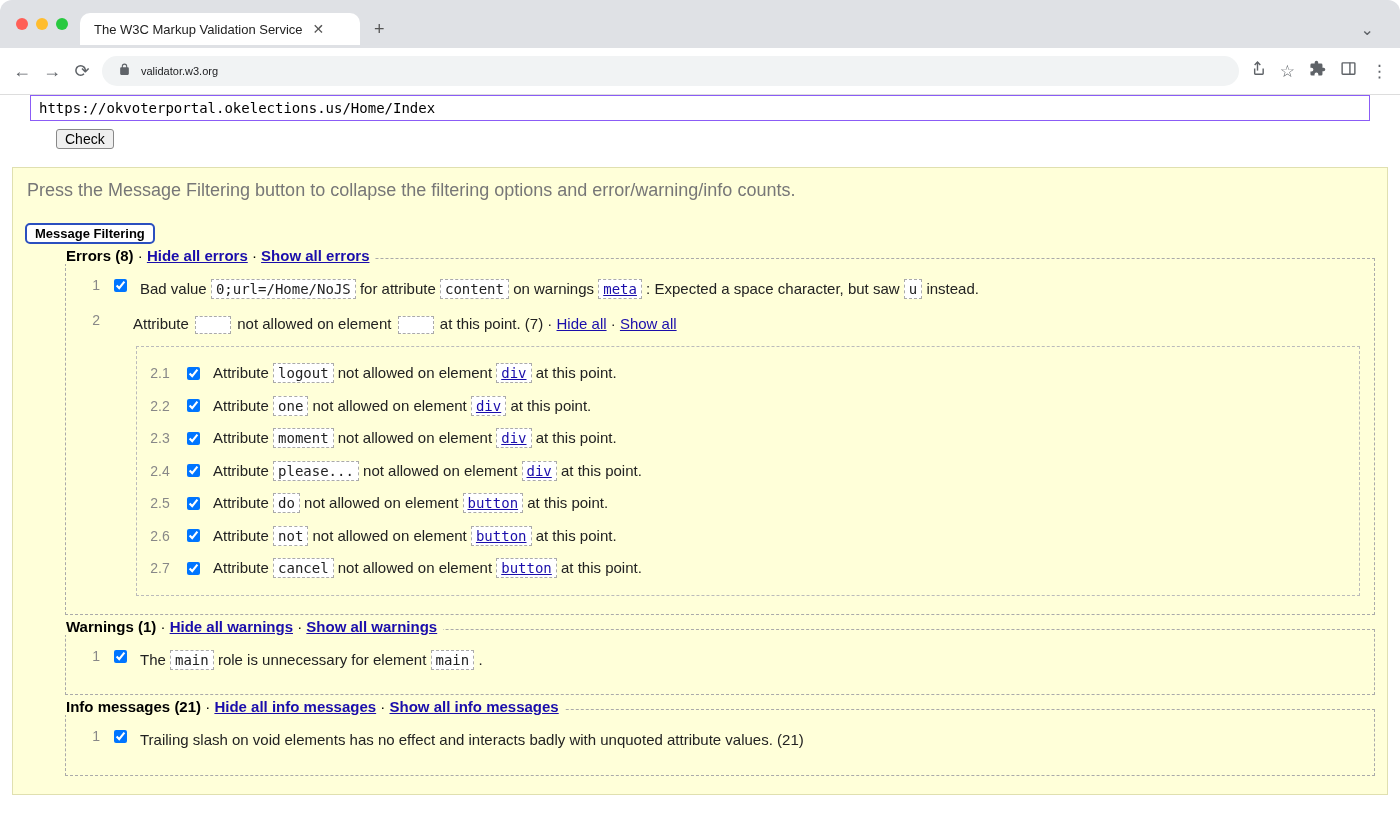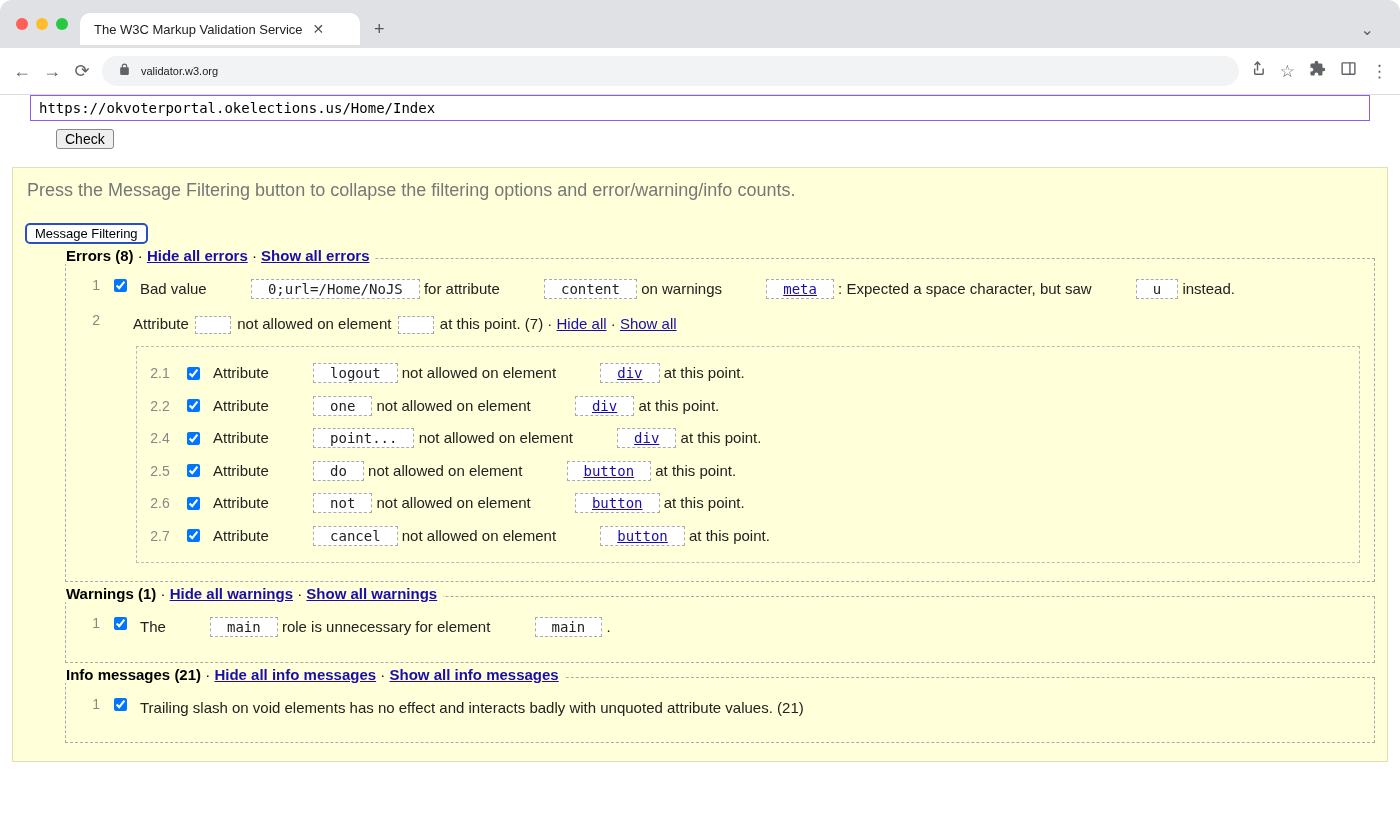--- a/index.html
+++ b/index.html
@@ -105,20 +105,21 @@
     font-size: 18px;
     margin: 2px 0 22px 2px;
   }
   .msg-filter-btn {
     background: #fff;
     border: 2px solid #2b4fbf;
     border-radius: 5px;
     padding: 1px 8px;
     font-size: 13px;
     cursor: pointer;
+    font-weight: bold;
   }
   .section {
     border: 1px dashed #aaa;
     margin: 14px 0 0 40px;
     padding: 10px 14px 14px 14px;
     position: relative;
   }
   .section-legend {
     position: absolute;
     top: -12px;
@@ -143,23 +144,22 @@
     border: 1px dashed #bbb;
     margin: 8px 0 4px 56px;
     padding: 8px 10px;
   }
   .sub-entry { display: flex; align-items: center; gap: 10px; margin: 4px 0; }
   .sub-idx { width: 26px; text-align: center; color: #888; font-size: 14px; }
   code.box {
     font-family: monospace;
     font-size: 14px;
     border: 1px dashed #aaa;
-    padding: 1px 16px;
-    background: #fff;
-    margin-left: 40px;
+    padding: 1px 4px;
+    background: #fff;
   }
   code.box.link { color: #1a0dab; text-decoration: underline; }
   .blank {
     display: inline-block;
     border: 1px dashed #aaa;
     background: #fff;
     width: 36px;
     height: 18px;
     vertical-align: middle;
     margin: 0 2px;
@@ -280,24 +280,31 @@
           </div>
         </div>
         <div class="sub-entry">
           <div class="sub-idx">2.2</div>
           <input type="checkbox" checked="" style="">
           <div class="msg">
             <span>Attribute </span><code class="box">one</code><span> not allowed on element </span><code class="box link">div</code><span> at this point.</span>
           </div>
         </div>
         <div class="sub-entry">
+          <div class="sub-idx">2.3</div>
+          <input type="checkbox" checked="" style="">
+          <div class="msg">
+            <span>Attribute </span><code class="box">moment</code><span> not allowed on element </span><code class="box link">div</code><span> at this point.</span>
+          </div>
+        </div>
+        <div class="sub-entry">
           <div class="sub-idx">2.4</div>
           <input type="checkbox" checked="" style="">
           <div class="msg">
-            <span>Attribute </span><code class="box">point...</code><span> not allowed on element </span><code class="box link">div</code><span> at this point.</span>
+            <span>Attribute </span><code class="box">please...</code><span> not allowed on element </span><code class="box link">div</code><span> at this point.</span>
           </div>
         </div>
         <div class="sub-entry">
           <div class="sub-idx">2.5</div>
           <input type="checkbox" checked="" style="">
           <div class="msg">
             <span>Attribute </span><code class="box">do</code><span> not allowed on element </span><code class="box link">button</code><span> at this point.</span>
           </div>
         </div>
         <div class="sub-entry">

